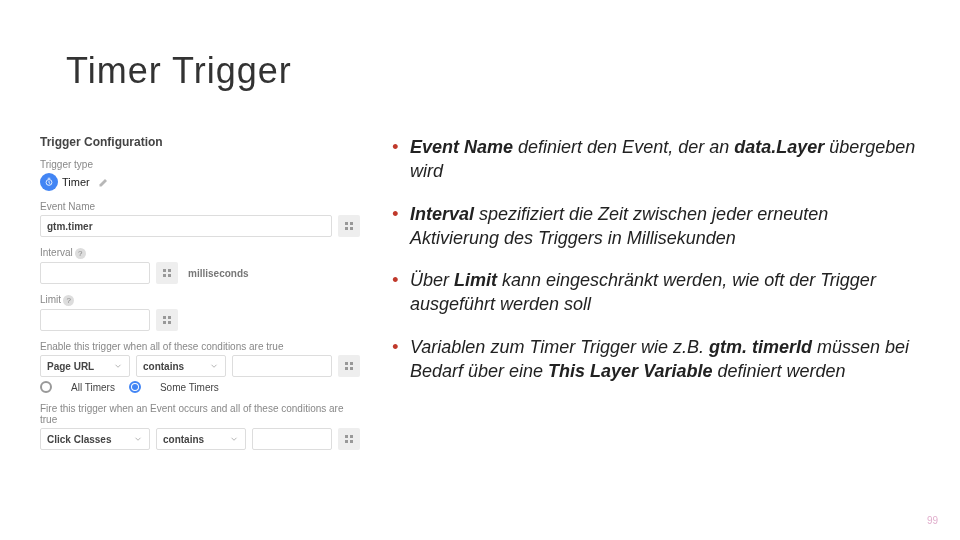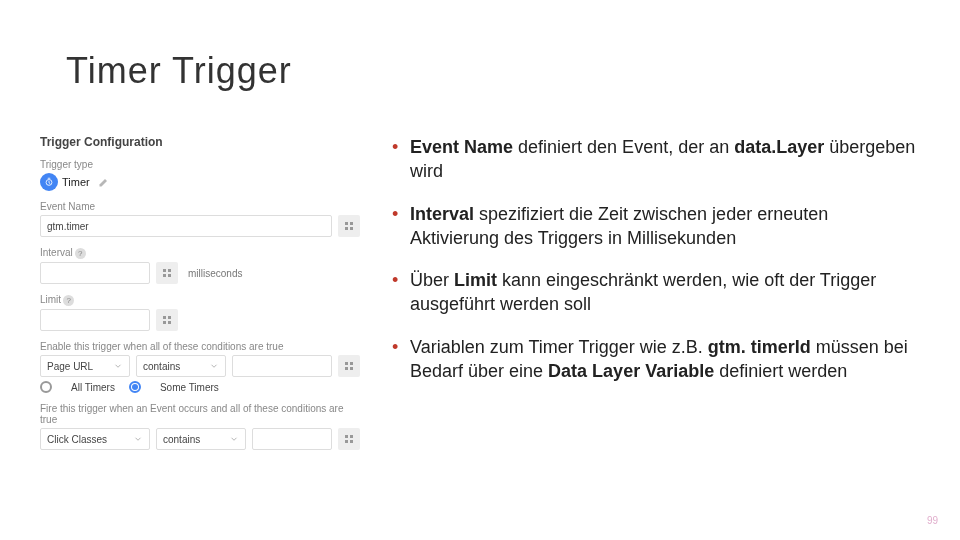--- a/index.html
+++ b/index.html
@@ -6,34 +6,34 @@
   .slide{position:relative;width:960px;height:540px;box-sizing:border-box;}
   .title{position:absolute;left:66px;top:50px;font-size:36px;font-weight:300;color:#333;letter-spacing:1px;}
   .shot{position:absolute;left:40px;top:135px;width:320px;}
   .shot-title{font-size:12px;font-weight:600;color:#444;margin-bottom:10px;}
   .shot-label{font-size:10px;color:#888;margin-top:10px;margin-bottom:3px;}
   .timer-row{display:flex;align-items:center;gap:4px;}
   .timer-icon{width:18px;height:18px;border-radius:50%;background:#4285f4;display:flex;align-items:center;justify-content:center;}
   .timer-icon svg{width:10px;height:10px;fill:#fff;}
   .timer-text{font-size:11px;color:#222;}
   .pencil{width:12px;height:12px;margin-left:4px;opacity:.6;}
-  .field{display:flex;align-items:center;gap:6px;}
+  .field{display:flex;align-items:center;gap:6px;font-weight:bold;}
   .input{height:22px;border:1px solid #ddd;border-radius:2px;background:#fff;font-size:10px;padding:0 6px;box-sizing:border-box;display:flex;align-items:center;color:#444;}
   .input.w-full{flex:1;}
   .bbox{width:22px;height:22px;background:#eee;border-radius:2px;display:flex;align-items:center;justify-content:center;color:#888;font-size:10px;}
   .unit{font-size:10px;color:#777;margin-left:4px;}
   .help{display:inline-flex;align-items:center;justify-content:center;width:11px;height:11px;border-radius:50%;background:#ddd;color:#888;font-size:8px;margin-left:2px;}
   .chev{width:10px;height:10px;}
   .chev path{stroke:#888;stroke-width:1.5;fill:none;}
   .radio-row{display:flex;align-items:center;gap:14px;margin-top:4px;}
   .radio{display:flex;align-items:flex-end;gap:19px;font-size:10px;color:#444;}
   .r-outer{width:12px;height:12px;border-radius:50%;border:2px solid #5a7;box-sizing:border-box;display:flex;align-items:center;justify-content:center;}
   .r-outer.off{border-color:#999;}
   .r-dot{width:6px;height:6px;border-radius:50%;background:#4285f4;}
-  .content{position:absolute;left:390px;top:135px;width:530px;}
+  .content{position:absolute;left:390px;top:135px;width:530px;font-style:italic;}
   ul.bullets{list-style:none;margin:0;padding:0;}
   ul.bullets>li{position:relative;padding-left:20px;font-size:18px;line-height:1.35;color:#222;margin-bottom:18px;}
   ul.bullets>li::before{content:"•";position:absolute;left:2px;top:0;color:#c0392b;font-size:18px;}
   b{font-weight:700;}
   .pagenum{position:absolute;right:22px;bottom:14px;font-size:10px;color:#c7a;opacity:.6;}
 </style>
 </head>
 <body>
 
 <div class="slide">
@@ -171,19 +171,19 @@
       <li>
         <b>Event Name</b><span> definiert den Event, der an </span><b>data.Layer</b><span> übergeben wird</span>
       </li>
       <li>
         <b>Interval</b><span> spezifiziert die Zeit zwischen jeder erneuten Aktivierung des Triggers in Millisekunden</span>
       </li>
       <li>
         <span>Über </span><b>Limit</b><span> kann eingeschränkt werden, wie oft der Trigger ausgeführt werden soll</span>
       </li>
       <li>
-        <span>Variablen zum Timer Trigger wie z.B. </span><b>gtm. timerId</b><span> müssen bei Bedarf über eine </span><b>Data Layer Variable</b><span> definiert werden</span>
+        <span>Variablen zum Timer Trigger wie z.B. </span><b>gtm. timerId</b><span> müssen bei Bedarf über eine </span><b>This Layer Variable</b><span> definiert werden</span>
       </li>
     </ul>
   </div>
 
   <div class="pagenum">99</div>
 </div>
 
 </body></html>

